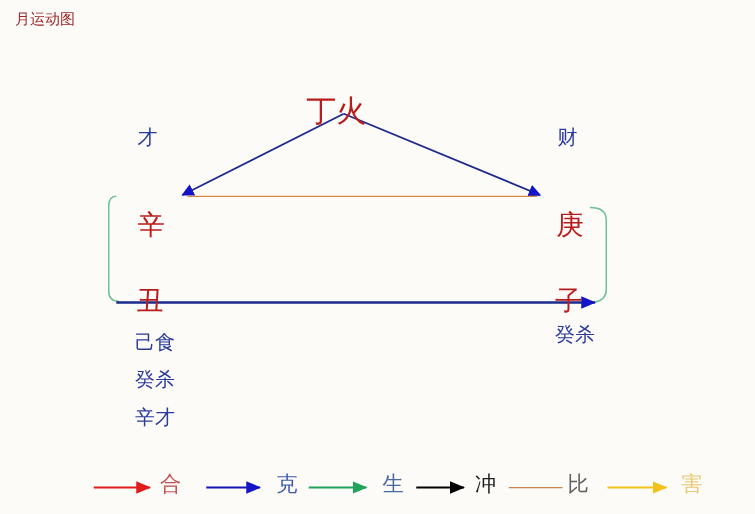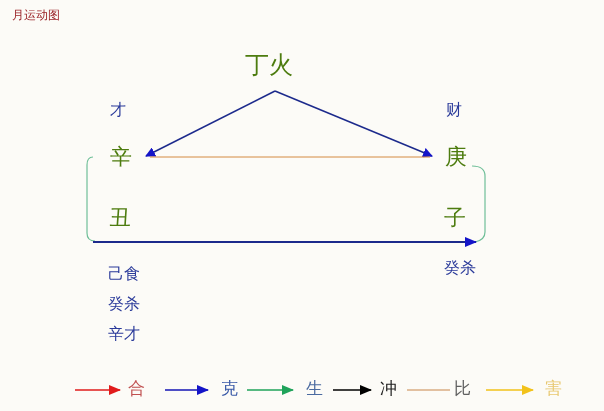--- a/index.html
+++ b/index.html
@@ -4,21 +4,21 @@
   <style>
     html, body { margin: 0; padding: 0; }
     body {
       width: 604px; height: 411px; overflow: hidden;
       background: #fcfbf7;
       font-family: "DejaVu Sans", sans-serif;
       position: relative;
     }
     .abs { position: absolute; white-space: nowrap; line-height: 1; }
     .title { left: 12px; top: 9px; font-size: 12px; color: #9b2328; }
-    .stem { font-size: 22px; color: #4d7c0f; }
+    .stem { font-size: 22px; color: #b91c1c; margin-top: 24px; }
     .god { font-size: 16px; color: #2a3a9a; }
     .hidden { font-size: 16px; color: #2a3a9a; line-height: 30px; }
     svg.diagram { position: absolute; left: 0; top: 0; }
     .legend-label { position: absolute; top: 380px; font-size: 17px; line-height: 1; }
   </style>
 </head>
 <body>
 
 <div class="abs title">月运动图</div>
 

